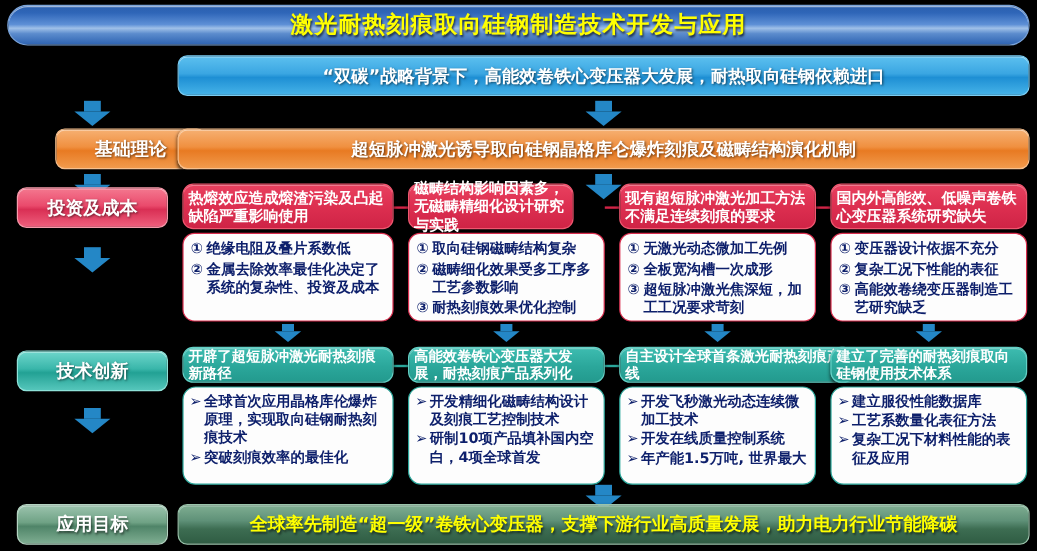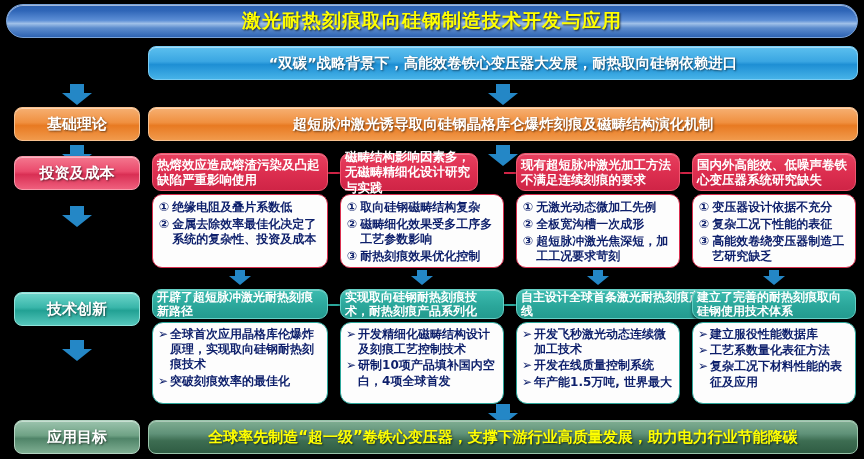--- a/index.html
+++ b/index.html
@@ -20,21 +20,21 @@
     color:#ffff00;font-size:19px;font-weight:bold;letter-spacing:1px;
     text-shadow:1px 1px 2px rgba(0,0,0,.75);
   }
 
   
   .chip{left:14px;width:126px;height:34px;border-radius:8px;
         color:#fff;font-size:15px;font-weight:bold;
         text-shadow:1px 1px 2px rgba(0,0,0,.55);
         box-shadow:0 2px 3px rgba(0,0,0,.65), inset 0 1px 0 rgba(255,255,255,.45);}
   .chip-blue{background:linear-gradient(to bottom,#5cc0ef 0%,#3aa6e2 45%,#1e8fd4 55%,#46b3e8 100%);border:1px solid #79ccf3;}
-  .chip-orange{background:linear-gradient(to bottom,#f6b072 0%,#f09040 45%,#e87a22 55%,#f19a4c 100%);border:1px solid #f7c08e;}
+  .chip-orange{background:linear-gradient(to bottom,#f6b072 0%,#f09040 45%,#e87a22 55%,#f19a4c 100%);border:1px solid #f7c08e;margin-left:32px;}
   .chip-red{background:linear-gradient(to bottom,#f4788f 0%,#ea4a6c 45%,#d92f54 55%,#ef5f7d 100%);border:1px solid #f79aab;}
   .chip-teal{background:linear-gradient(to bottom,#6ed6cb 0%,#39b6aa 45%,#22a194 55%,#55c6bb 100%);border:1px solid #8ee2d9;}
   .chip-green{background:linear-gradient(to bottom,#9cc4ae 0%,#6fa285 45%,#4f8468 55%,#7fae92 100%);border:1px solid #b3d3c1;}
 
   
   .banner{left:148px;width:710px;height:34px;border-radius:8px;
           font-size:14.5px;font-weight:bold;color:#fff;
           text-shadow:1px 1px 2px rgba(0,0,0,.55);
           box-shadow:0 2px 3px rgba(0,0,0,.65), inset 0 1px 0 rgba(255,255,255,.45);}
   .banner-blue{background:linear-gradient(to bottom,#5cc0ef 0%,#3aa6e2 45%,#1e8fd4 55%,#46b3e8 100%);border:1px solid #79ccf3;}
@@ -222,21 +222,21 @@
           <span class="bul">➢</span>
           <span class="txt">全球首次应用晶格库伦爆炸原理，实现取向硅钢耐热刻痕技术</span>
         </li>
       <li>
           <span class="bul">➢</span>
           <span class="txt">突破刻痕效率的最佳化</span>
         </li>
     </ul>
   </div>
 
-  <div class="abs ctr inv-head" style="left:340px;top:289px;width:164px;">实现取向硅钢耐热刻痕技术，耐热刻痕产品系列化</div>
+  <div class="abs ctr inv-head" style="left:340px;top:289px;width:164px;">高能效卷铁心变压器大发展，耐热刻痕产品系列化</div>
   <div class="abs inv-body" style="left:340px;top:322px;width:164px;height:82px;">
     <ul>
       <li>
           <span class="bul">➢</span>
           <span class="txt">开发精细化磁畴结构设计及刻痕工艺控制技术</span>
         </li>
       <li>
           <span class="bul">➢</span>
           <span class="txt">研制10项产品填补国内空白，4项全球首发</span>
         </li>

